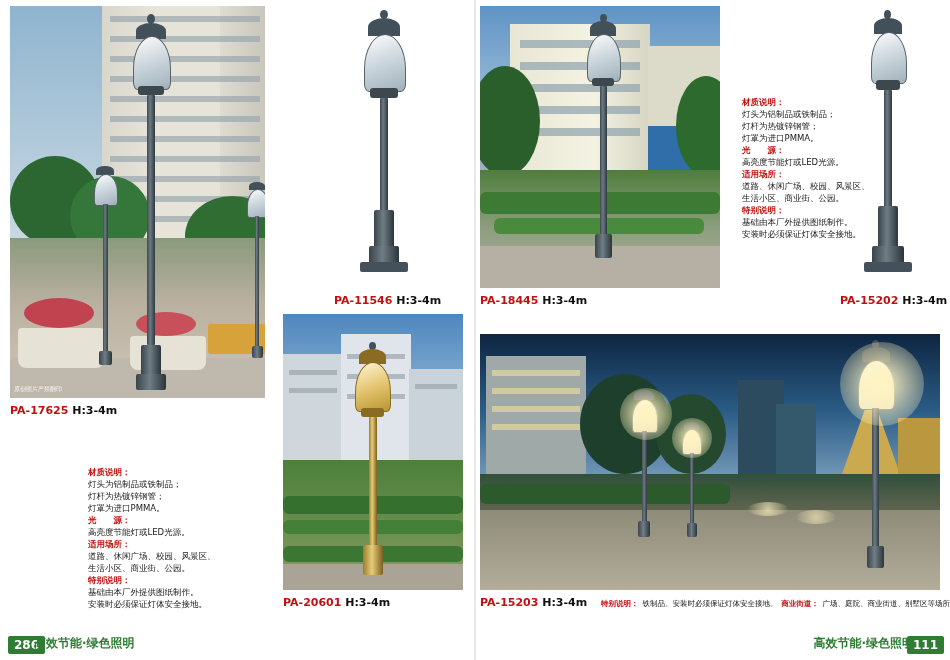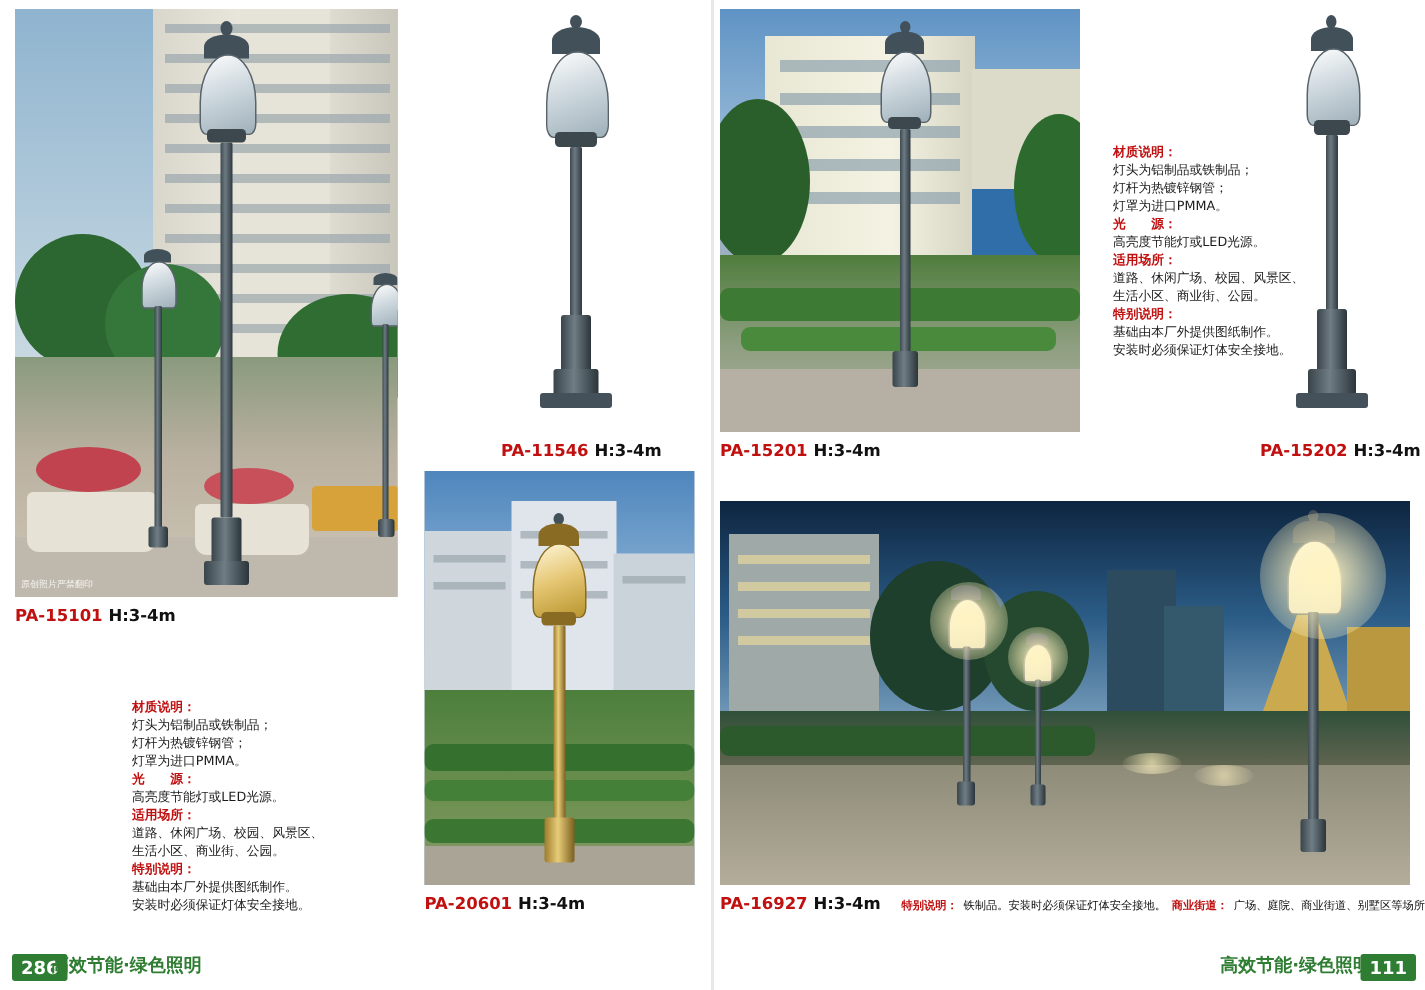--- a/index.html
+++ b/index.html
@@ -108,21 +108,21 @@
     </div>
     <div class="lamp" style="left:232px;top:176px;width:30px;height:180px;">
       <div class="cap-top" style="left:7px;top:0;width:16px;height:8px;"></div>
       <div class="lantern" style="left:5px;top:7px;width:20px;height:27px;"></div>
       <div class="pole" style="left:13px;top:34px;width:4px;height:132px;"></div>
       <div class="base" style="left:10px;top:164px;width:11px;height:12px;"></div>
     </div>
     <div class="watermark" style="left:4px;bottom:4px;">原创照片严禁翻印</div>
   </div>
   <div class="cap" style="left:10px;top:404px;">
-    <span>PA-15101</span>
+    <span>PA-17625</span>
     <span class="h">H:3-4m</span>
   </div>
 
   <div class="photo" style="left:300px;top:6px;width:160px;height:282px;background:#fff;">
     <div class="lamp" style="left:48px;top:4px;width:70px;height:276px;">
       <div class="finial" style="left:32px;top:0;width:8px;height:9px;"></div>
       <div class="cap-top" style="left:20px;top:8px;width:32px;height:18px;"></div>
       <div class="lantern" style="left:16px;top:24px;width:40px;height:56px;"></div>
       <div class="skirt" style="left:22px;top:78px;width:28px;height:10px;"></div>
       <div class="pole" style="left:32px;top:88px;width:8px;height:118px;"></div>
@@ -155,21 +155,21 @@
     <div class="lamp" style="left:98px;top:8px;width:50px;height:250px;">
       <div class="finial" style="left:22px;top:0;width:7px;height:8px;"></div>
       <div class="cap-top" style="left:12px;top:7px;width:26px;height:15px;"></div>
       <div class="lantern" style="left:9px;top:20px;width:32px;height:46px;"></div>
       <div class="skirt" style="left:14px;top:64px;width:22px;height:8px;"></div>
       <div class="pole" style="left:22px;top:72px;width:7px;height:150px;"></div>
       <div class="base" style="left:17px;top:220px;width:17px;height:24px;"></div>
     </div>
   </div>
   <div class="cap" style="left:480px;top:294px;">
-    <span>PA-15201</span>
+    <span>PA-18445</span>
     <span class="h">H:3-4m</span>
   </div>
 
   <div class="photo" style="left:830px;top:6px;width:110px;height:282px;background:#fff;">
     <div class="lamp" style="left:30px;top:4px;width:56px;height:276px;">
       <div class="finial" style="left:24px;top:0;width:7px;height:9px;"></div>
       <div class="cap-top" style="left:14px;top:8px;width:28px;height:16px;"></div>
       <div class="lantern" style="left:11px;top:22px;width:34px;height:50px;"></div>
       <div class="skirt" style="left:16px;top:70px;width:24px;height:10px;"></div>
       <div class="pole" style="left:24px;top:80px;width:8px;height:120px;"></div>
@@ -250,21 +250,21 @@
       <div class="cap-top" style="left:8px;top:0;width:15px;height:8px;"></div>
       <div class="lantern" style="left:6px;top:7px;width:18px;height:24px;background:linear-gradient(160deg,#fffbe6,#e6dfb9);"></div>
       <div class="pole" style="left:14px;top:31px;width:4px;height:72px;"></div>
       <div class="base" style="left:11px;top:101px;width:10px;height:14px;"></div>
       <div class="glow" style="left:-4px;top:-4px;width:40px;height:40px;"></div>
     </div>
     <div class="glow" style="left:268px;top:168px;width:40px;height:14px;opacity:.7;"></div>
     <div class="glow" style="left:316px;top:176px;width:40px;height:14px;opacity:.6;"></div>
   </div>
   <div class="cap" style="left:480px;top:596px;">
-    <span>PA-16927</span>
+    <span>PA-15203</span>
     <span class="h">H:3-4m</span>
     <span class="spec" style="margin-left:10px;font-size:7.5px;">特别说明：</span>
     <span class="h" style="font-size:7.5px;font-weight:normal;">铁制品。安装时必须保证灯体安全接地。</span>
     <span class="spec" style="font-size:7.5px;">商业街道：</span>
     <span class="h" style="font-size:7.5px;font-weight:normal;">广场、庭院、商业街道、别墅区等场所。</span>
   </div>
 
   <div class="textblock" style="left:88px;top:466px;width:200px;">
     <div class="ln hd">材质说明：</div>
     <div class="ln">灯头为铝制品或铁制品；</div>

